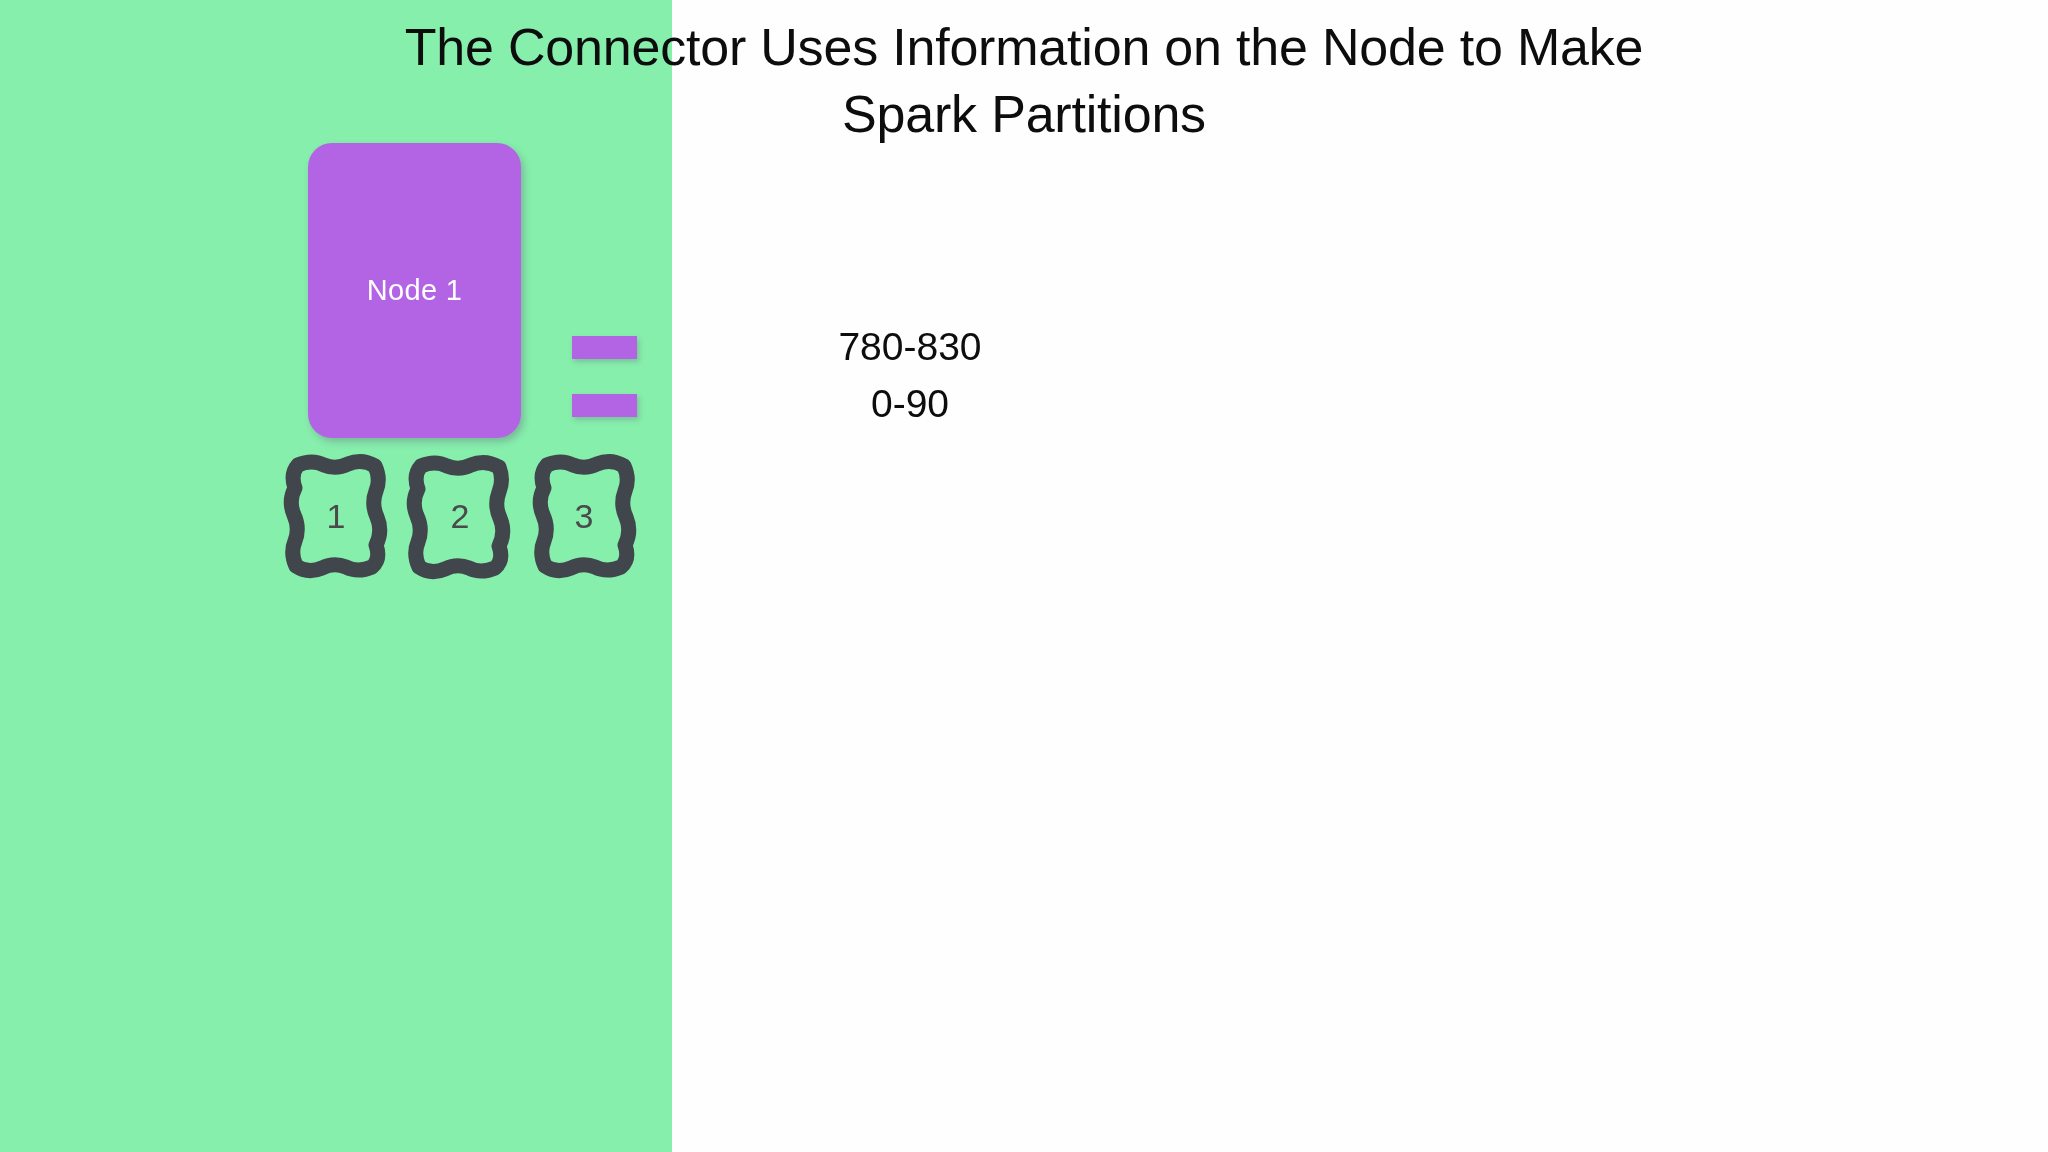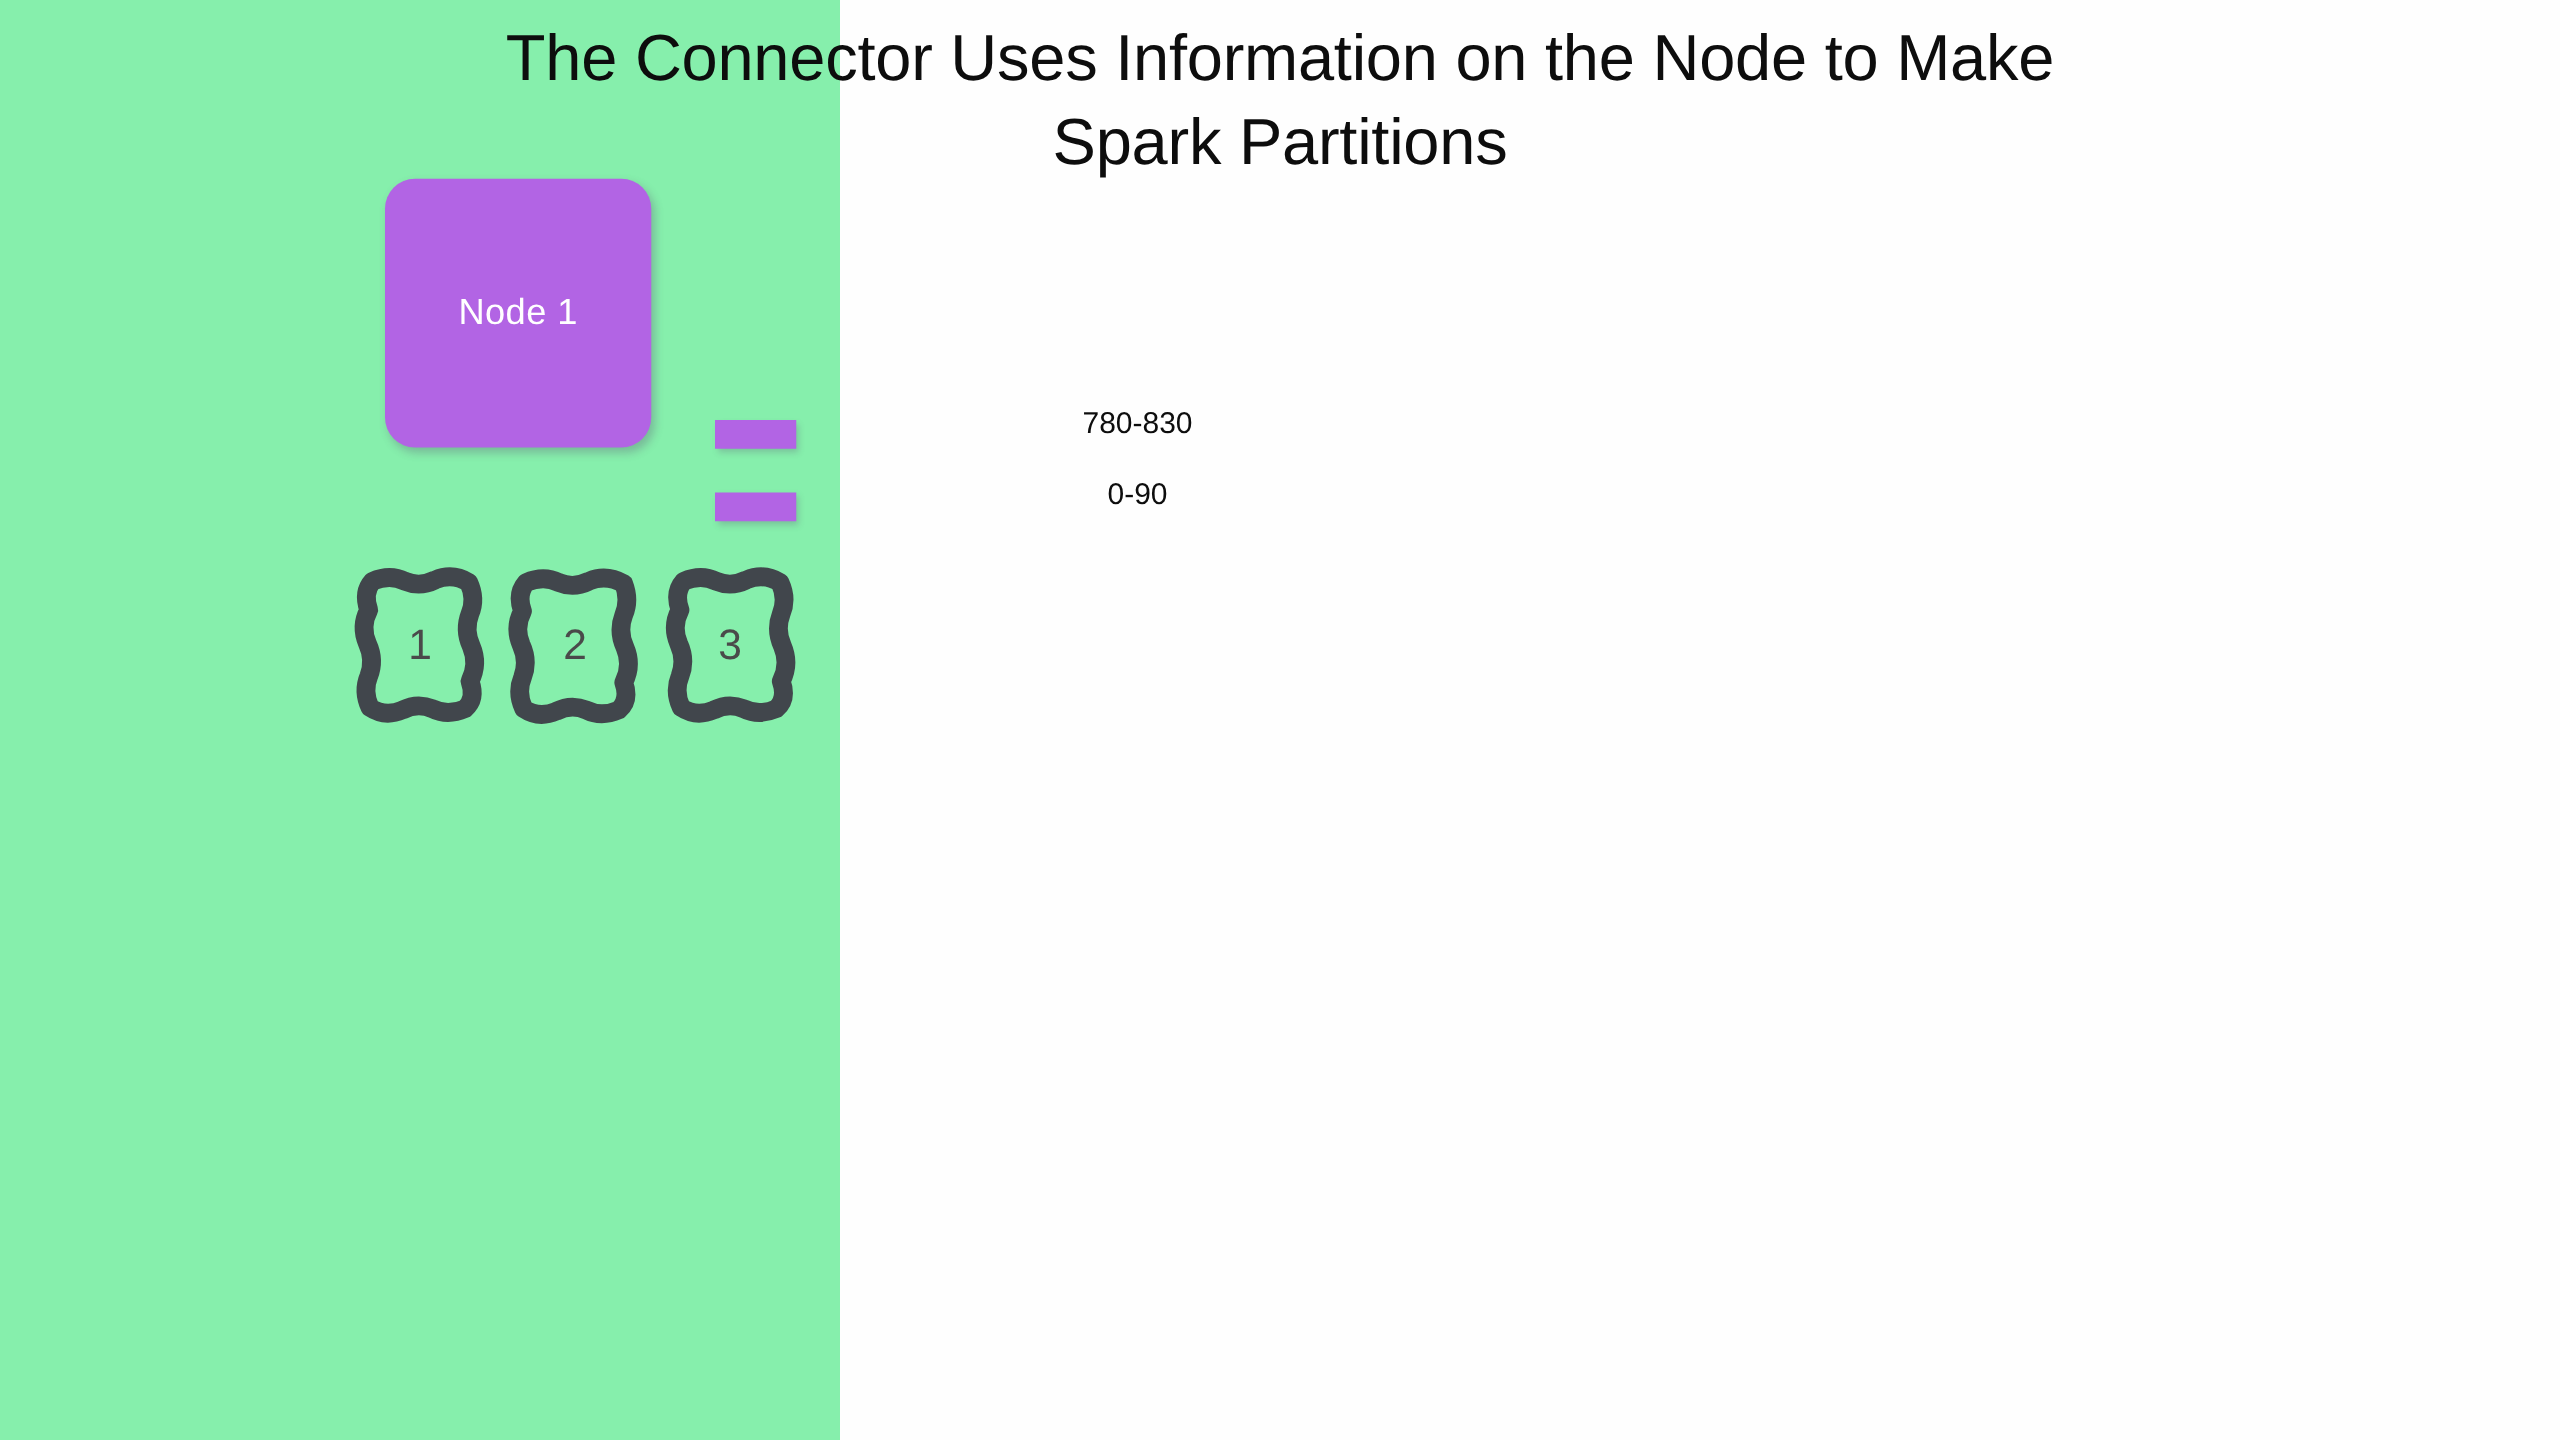--- a/index.html
+++ b/index.html
@@ -43,21 +43,21 @@
     color: #0d0d0d;
     white-space: pre-line;
   }
 
   
   .node-box {
     position: absolute;
     left: 308px;
     top: 143px;
     width: 213px;
-    height: 215px;
+    height: 295px;
     background: #b264e4;
     border-radius: 24px;
     box-shadow: 3px 4px 7px rgba(90, 70, 110, 0.30);
     display: flex;
     align-items: center;
     justify-content: center;
   }
   .node-box-label {
     font-size: 29px;
     font-weight: 300;
@@ -72,21 +72,21 @@
     height: 23px;
     background: #b264e4;
     box-shadow: 2px 3px 5px rgba(90, 70, 110, 0.26);
   }
   .range-bar.bar-a { left: 572px; top: 336px; }
   .range-bar.bar-b { left: 572px; top: 394px; }
 
   
   .range-label {
     position: absolute;
-    font-size: 24px;
+    font-size: 39px;
     font-weight: 400;
     color: #0d0d0d;
     text-align: center;
     white-space: nowrap;
   }
   .range-label.label-a { left: 795px; top: 325px; width: 230px; }
   .range-label.label-b { left: 795px; top: 382px; width: 230px; }
 
   
   .config-line {

